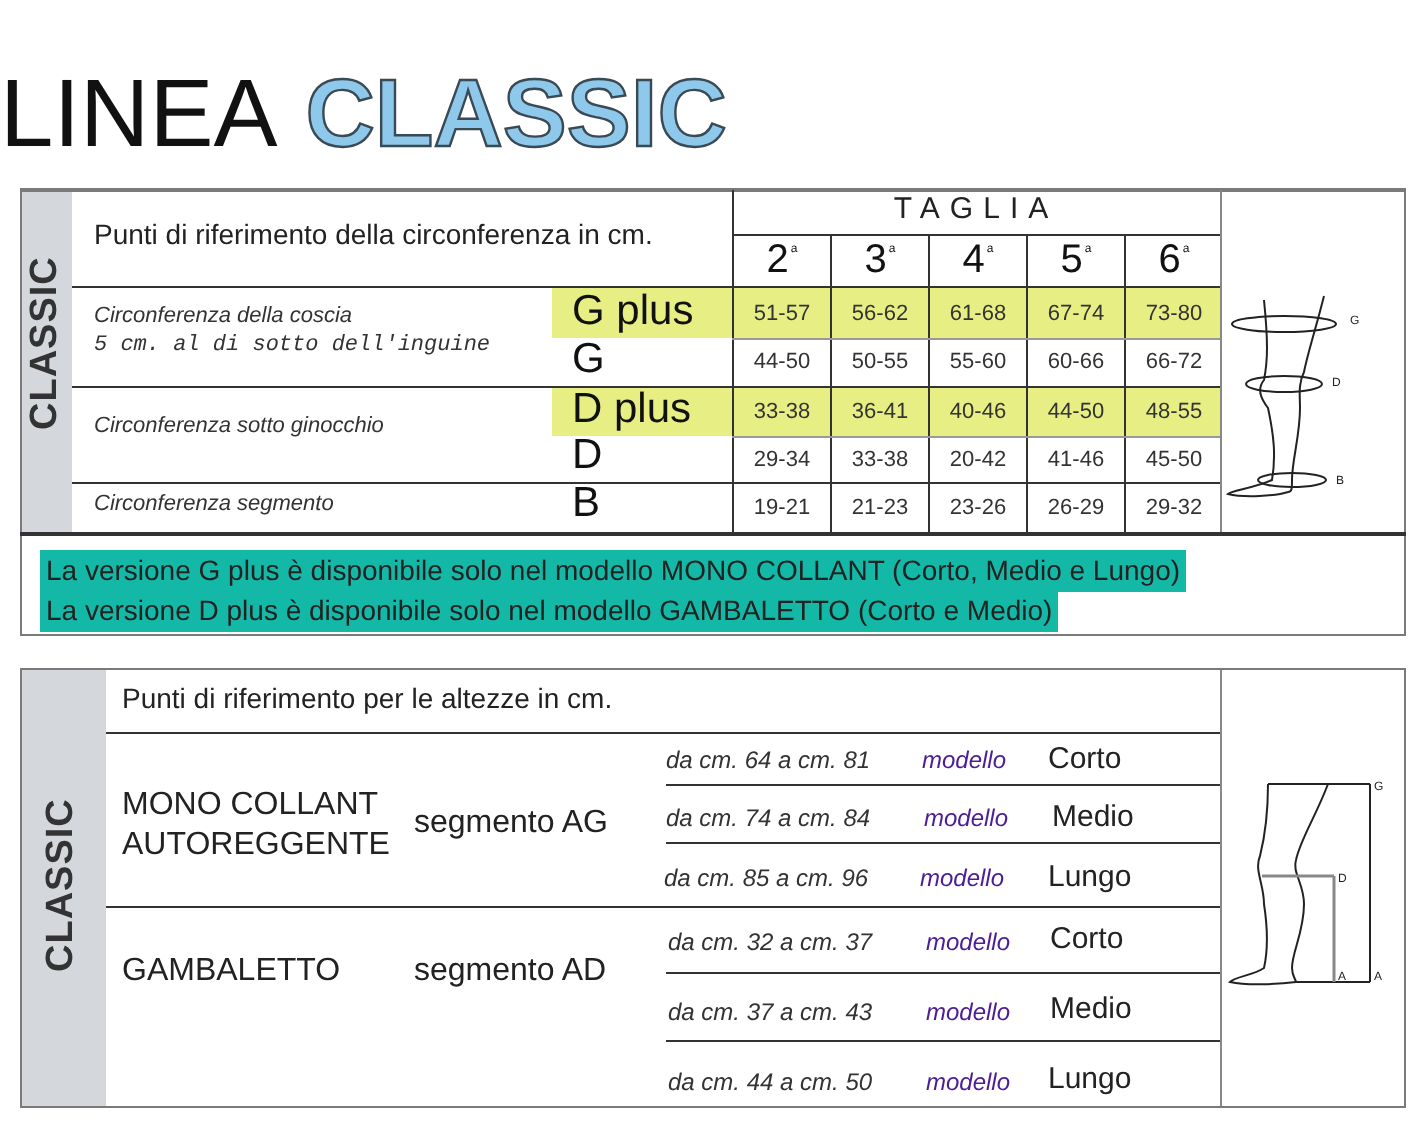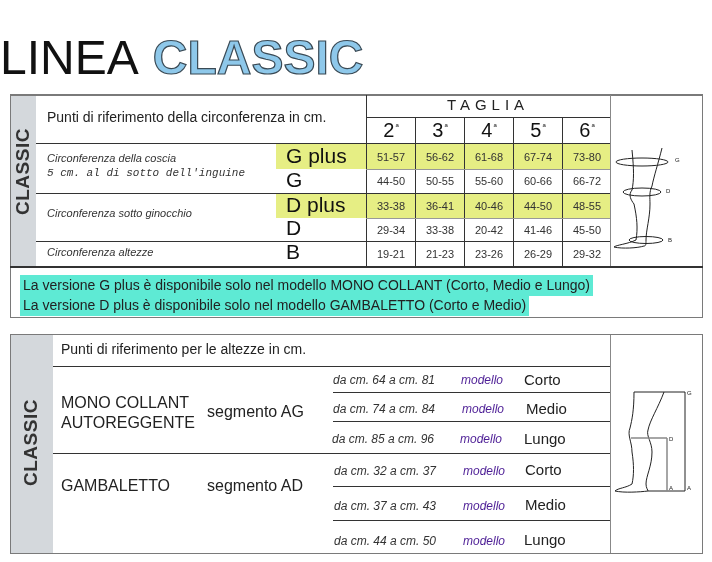--- a/index.html
+++ b/index.html
@@ -23,21 +23,21 @@
   .gline { background: #888; }
 
   .cell { position: absolute; display: flex; align-items: center; justify-content: center; font-size: 11px; color: #333; font-stretch: condensed; }
   .hdr-text { position: absolute; font-size: 14px; color: #222; }
   .italic { font-style: italic; font-size: 11px; color: #333; position: absolute; }
   .letter { position: absolute; font-size: 21px; color: #111; line-height: 22px; }
   .size-h { position: absolute; font-size: 20px; color: #111; display: flex; justify-content: center; align-items: flex-start; }
   .size-h sup { font-size: 6px; margin-left: 1px; margin-top: 3px; }
   .taglia { position: absolute; font-size: 15px; letter-spacing: 5px; color: #222; text-align: center; }
 
-  .note { position: absolute; left: 20px; font-size: 14px; color: #222; background: #5eead4; padding: 1px 3px; line-height: 19px; white-space: nowrap; }
+  .note { position: absolute; left: 20px; font-size: 14px; color: #222; background: #14b8a6; padding: 1px 3px; line-height: 19px; white-space: nowrap; }
 
   
   #t2 { left: 10px; top: 334px; width: 693px; height: 220px; border: 1.5px solid #7a7a7a; }
   .side2 { left: 10px; top: 334px; width: 43px; height: 220px; background: #d4d8dc; border-left: 1.5px solid #7a7a7a; border-top: 1.5px solid #7a7a7a; border-bottom: 1.5px solid #7a7a7a; }
   .t2-text { position: absolute; font-size: 14px; color: #222; line-height: 20px; }
   .t2-big { position: absolute; font-size: 16px; color: #222; line-height: 21px; }
   .range { position: absolute; font-style: italic; font-size: 12px; color: #333; white-space: nowrap; }
   .modello { position: absolute; font-style: italic; font-size: 12px; color: #4c1d95; }
   .mname { position: absolute; font-size: 15px; color: #222; }
 </style>
@@ -78,21 +78,21 @@
     <sup>a</sup>
   </div>
 <div class="size-h" style="left:563px; top:119px; width:48px;">
     <span>6</span>
     <sup>a</sup>
   </div>
 
 <div class="italic" style="left:47px; top:152px;">Circonferenza della coscia</div>
 <div class="italic" style="left:47px; top:167px;font-family:Liberation Mono, monospace;">5 cm. al di sotto dell'inguine</div>
 <div class="italic" style="left:47px; top:207px;">Circonferenza sotto ginocchio</div>
-<div class="italic" style="left:47px; top:246px;">Circonferenza altezze</div>
+<div class="italic" style="left:47px; top:246px;">Circonferenza segmento</div>
 
 <div class="letter" style="left:286px; top:145px;">G plus</div>
 <div class="letter" style="left:286px; top:169px;">G</div>
 <div class="letter" style="left:286px; top:194px;">D plus</div>
 <div class="letter" style="left:286px; top:217px;">D</div>
 <div class="letter" style="left:286px; top:241px;">B</div>
 
 <div class="cell" style="left:367px; top:144px; width:48px; height:25px;">51-57</div>
 <div class="cell" style="left:416px; top:144px; width:48px; height:25px;">56-62</div>
 <div class="cell" style="left:465px; top:144px; width:48px; height:25px;">61-68</div>

